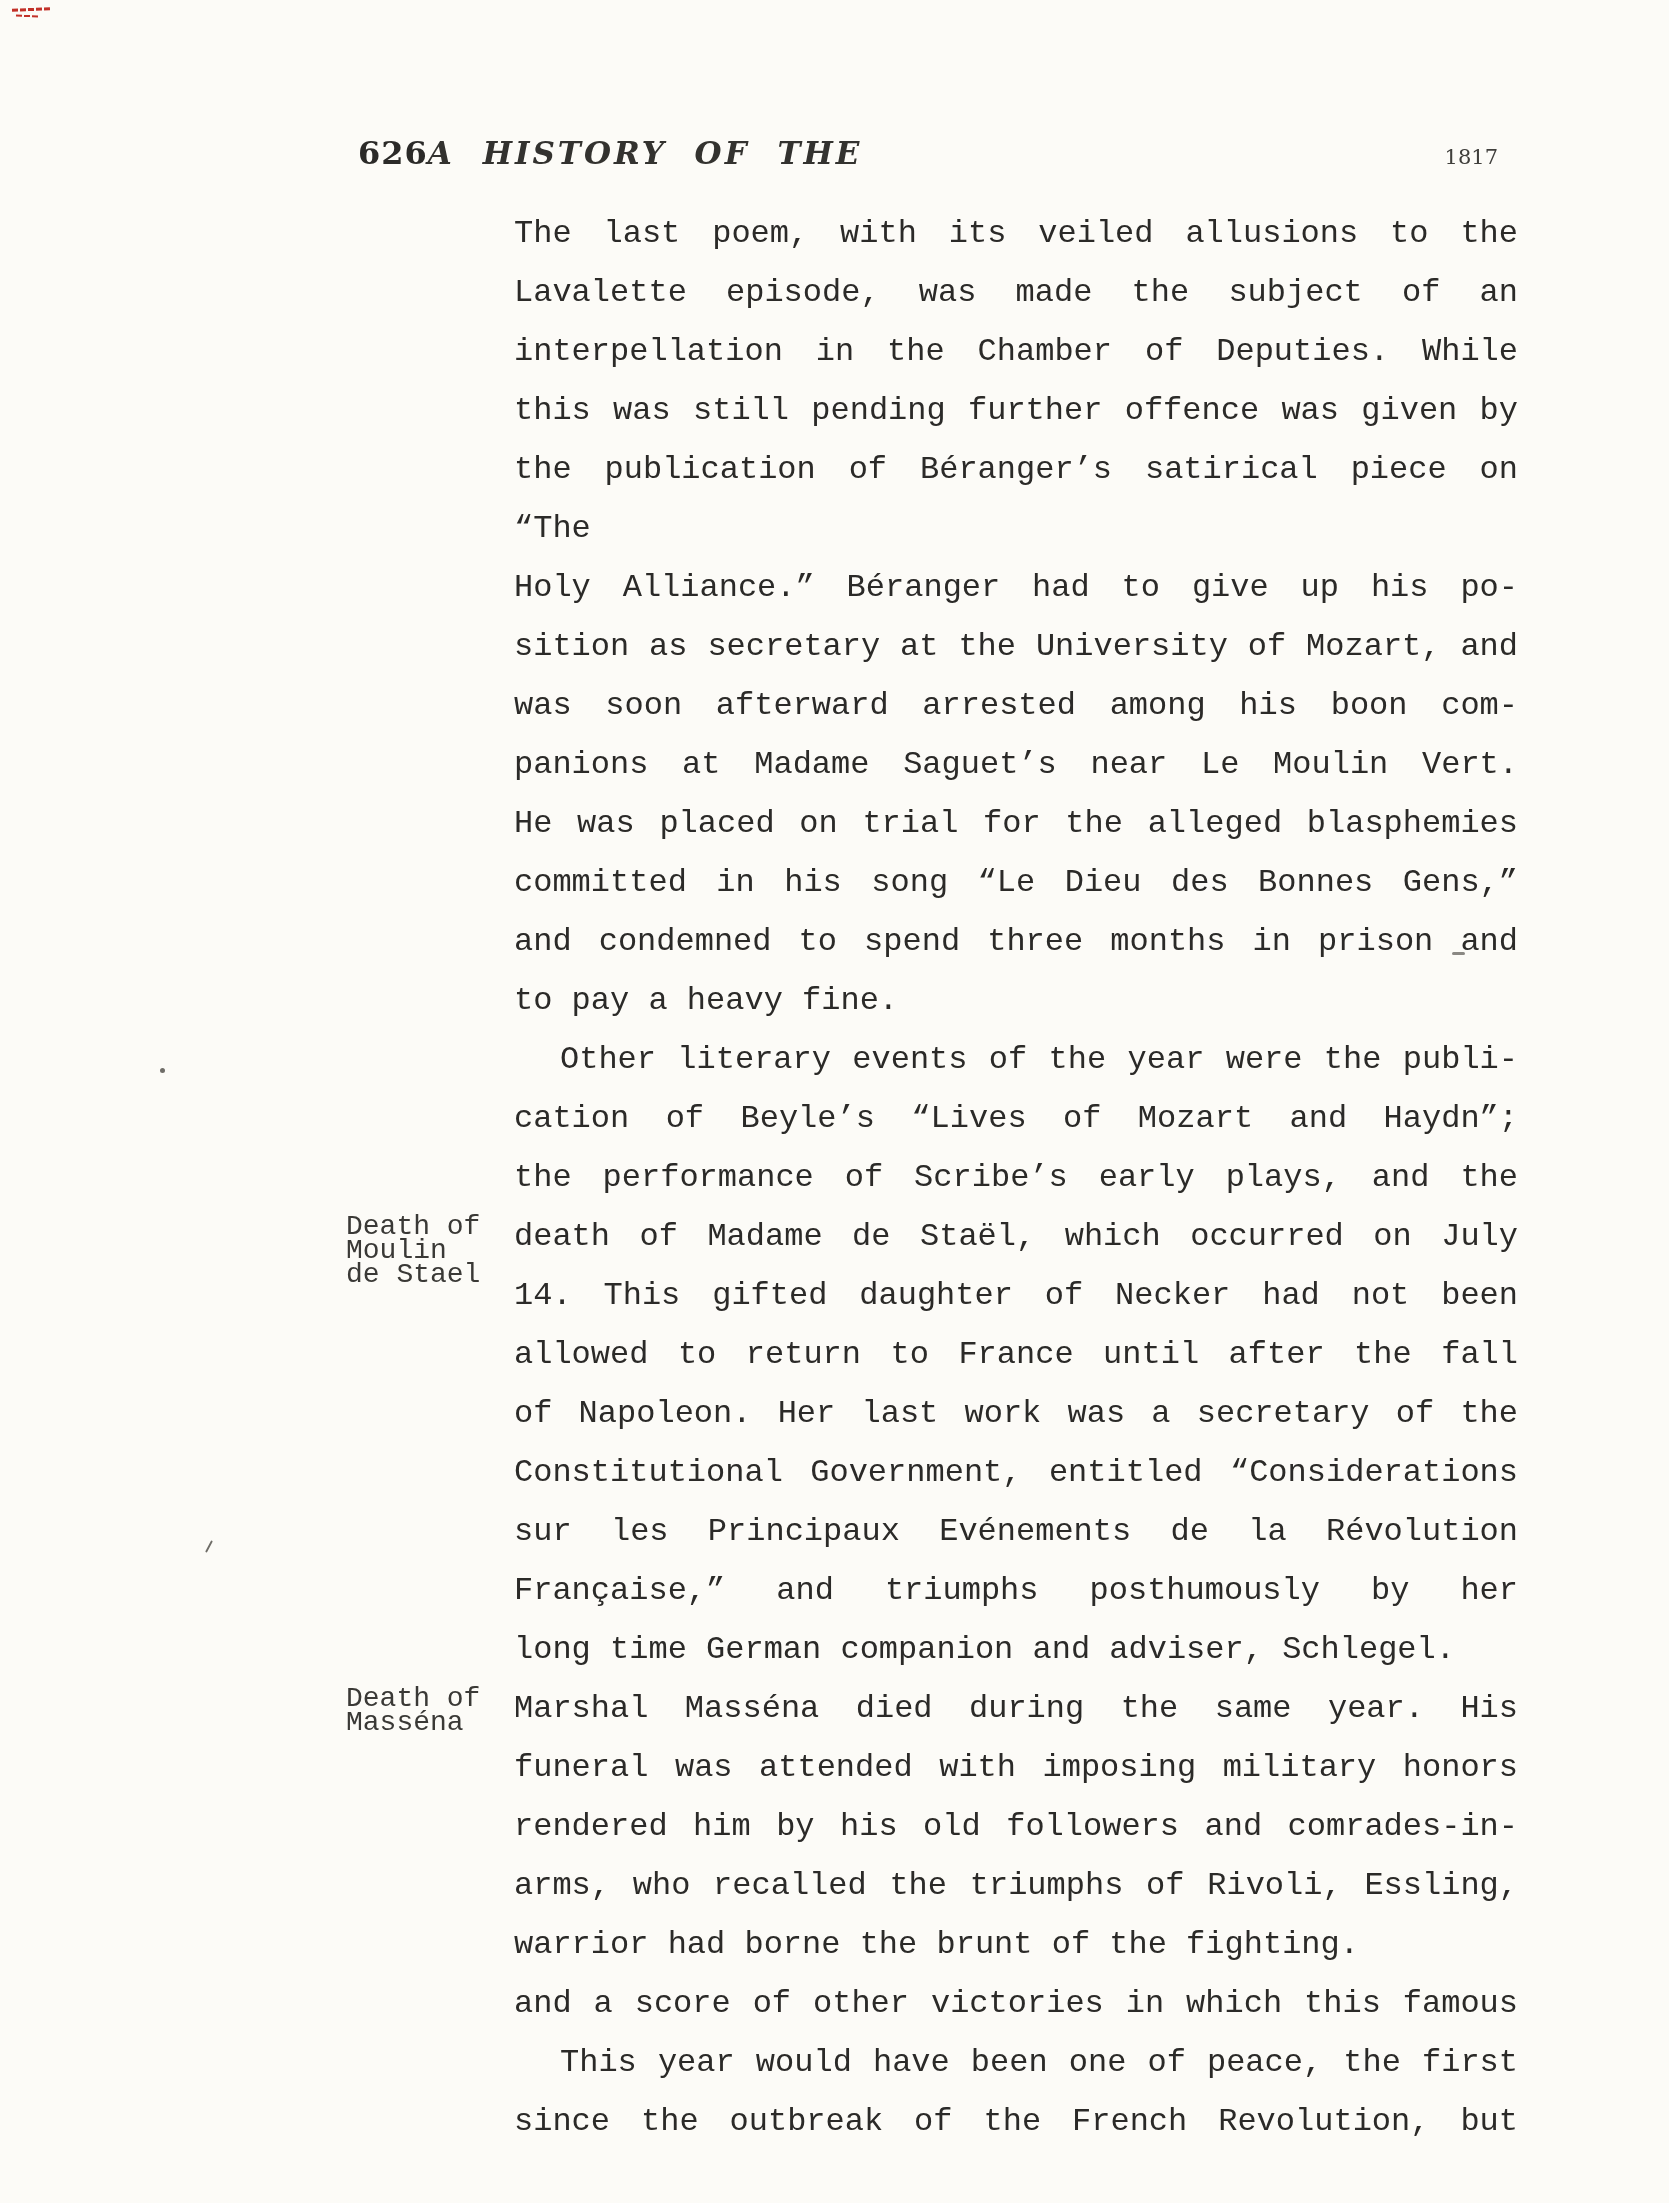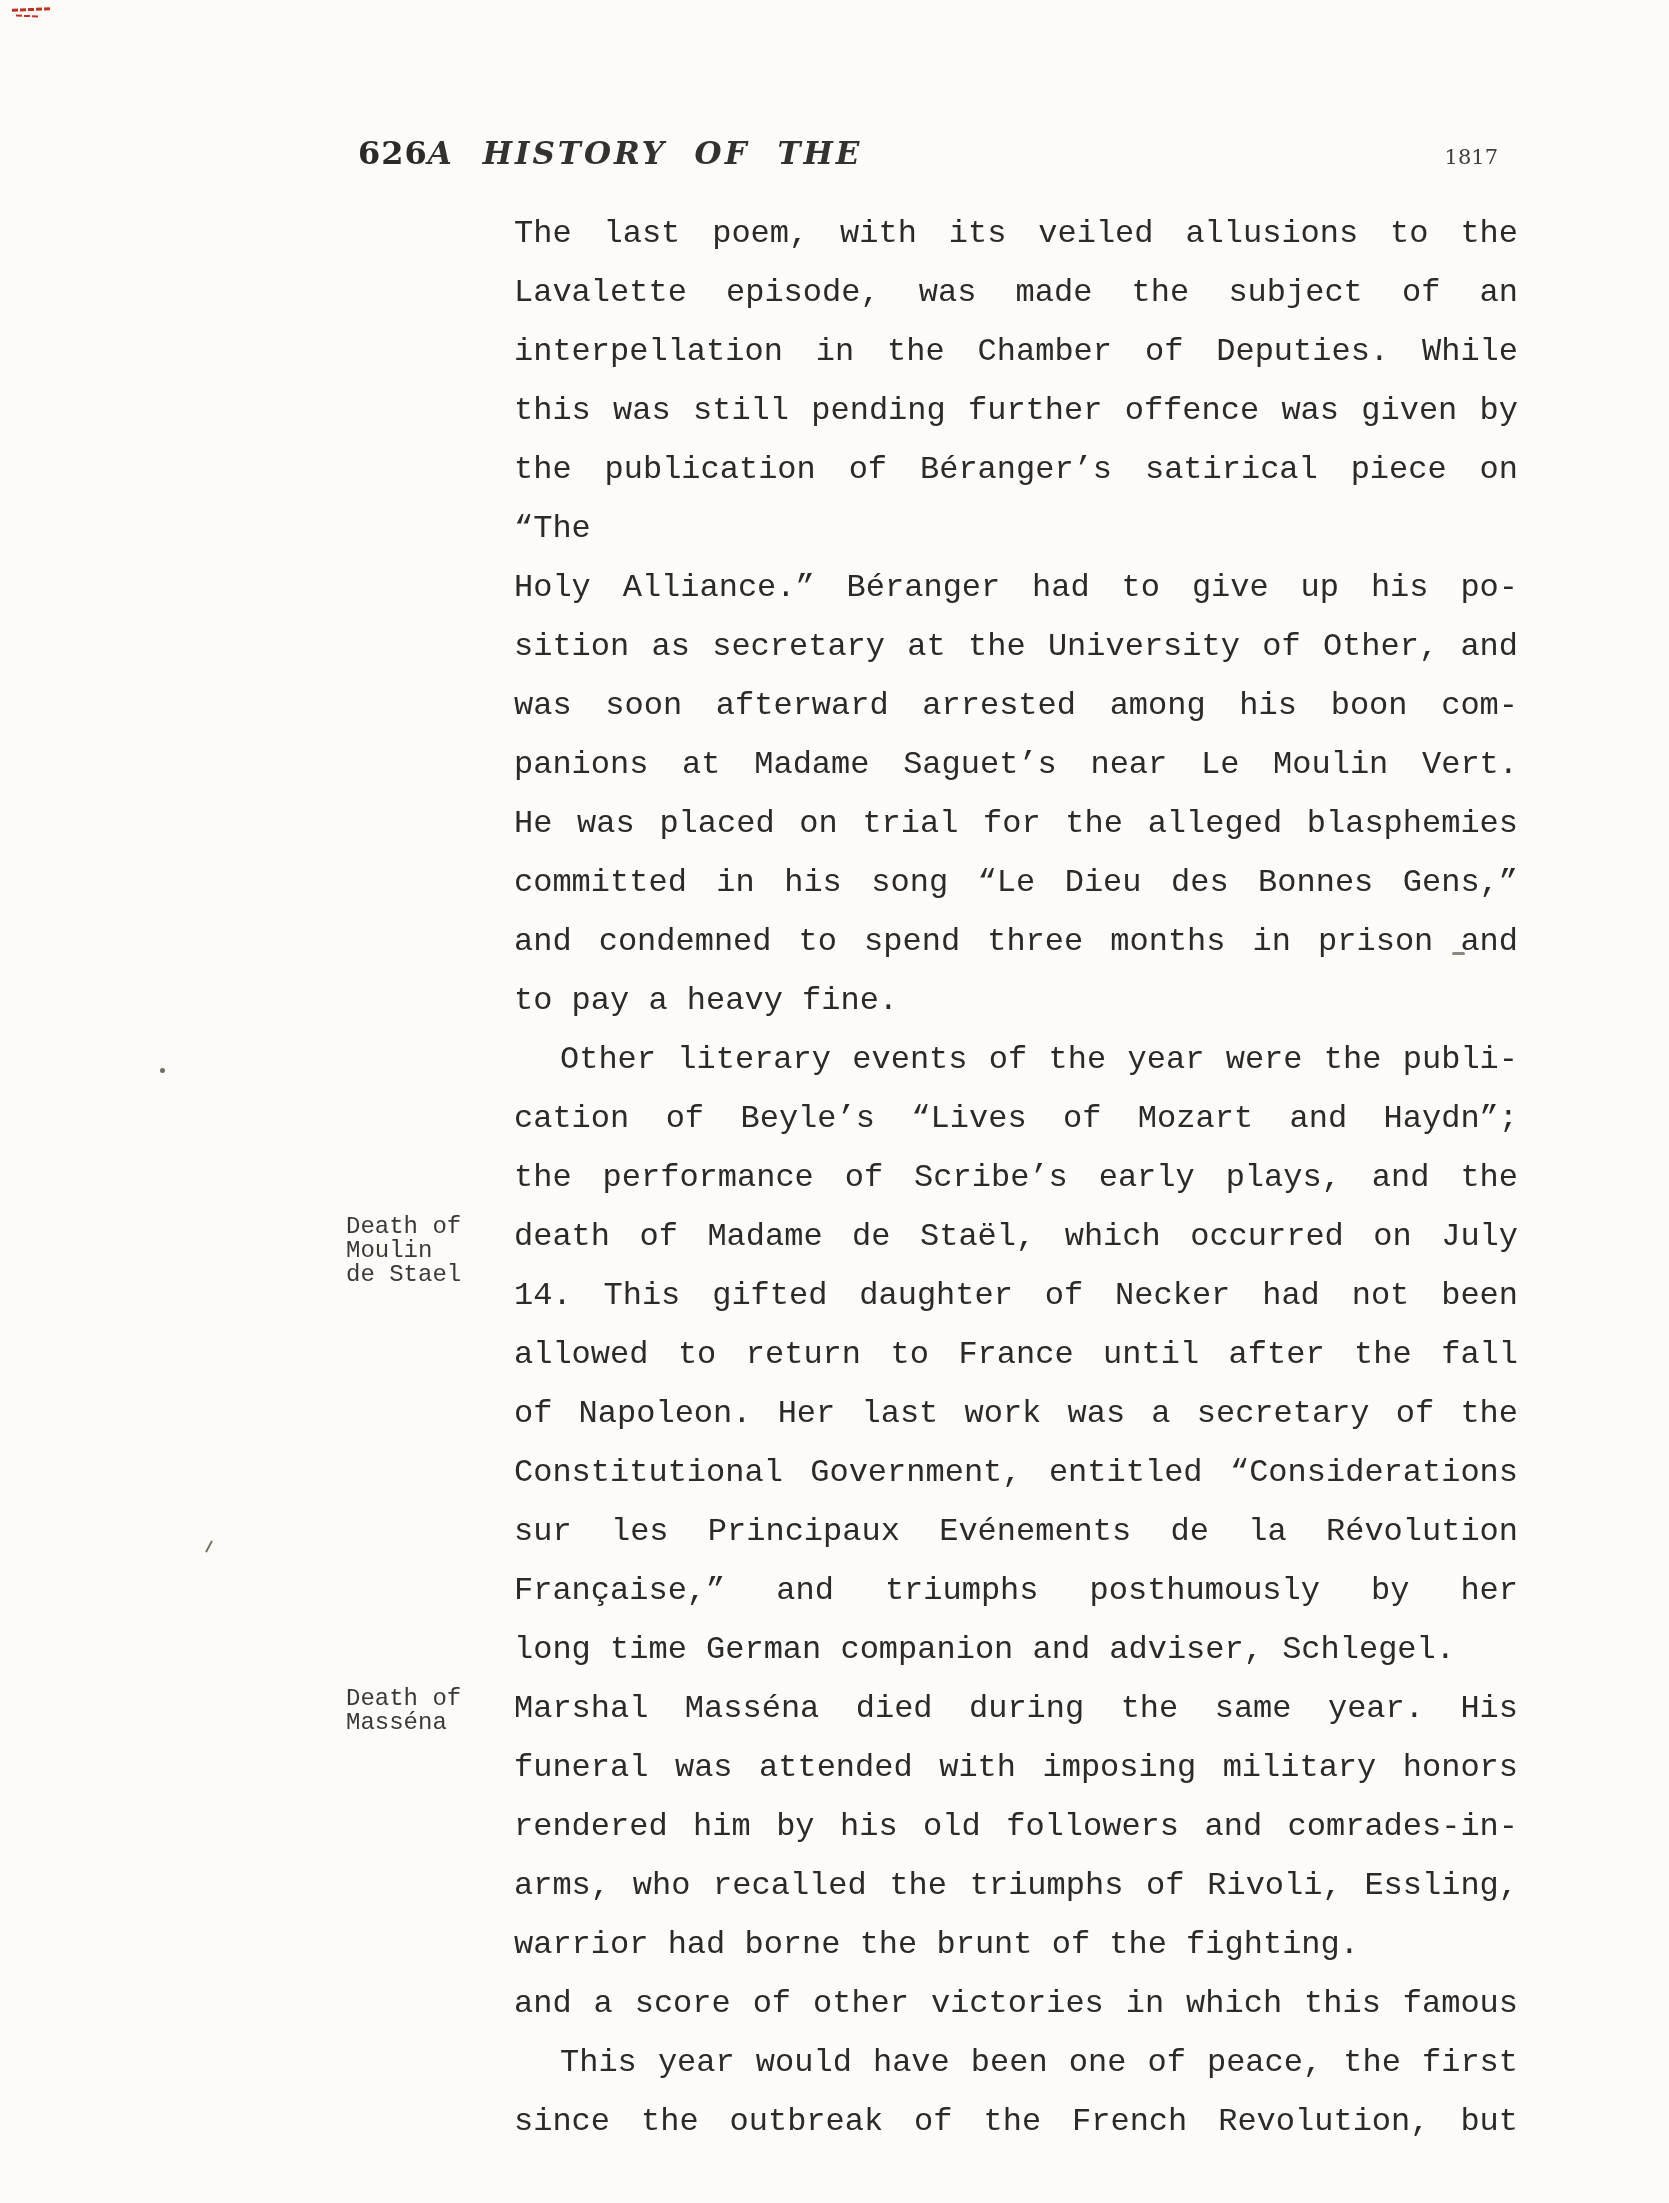--- a/index.html
+++ b/index.html
@@ -61,21 +61,21 @@
     text-align-last: justify;
   }
   .line.last { text-align-last: left; }
   .line.indent { padding-left: 46px; }
 
   
   .margin-note {
     position: absolute;
     left: -168px;
     width: 158px;
-    font-size: 24px;
+    font-size: 28px;
     line-height: 24px;
     color: #3a3936;
     text-align: left;
   }
 
   
   .red-mark {
     position: absolute;
     left: 12px;
     top: 6px;
@@ -122,21 +122,21 @@
   </div>
 
   <div class="text-column">
       <div class="para">
         <div class="line">The last poem, with its veiled allusions to the</div>
         <div class="line">Lavalette episode, was made the subject of an</div>
         <div class="line">interpellation in the Chamber of Deputies.  While</div>
         <div class="line">this was still pending further offence was given by</div>
         <div class="line">the publication of Béranger’s satirical piece on “The</div>
         <div class="line">Holy Alliance.”  Béranger had to give up his po-</div>
-        <div class="line">sition as secretary at the University of Other, and</div>
+        <div class="line">sition as secretary at the University of Mozart, and</div>
         <div class="line">was soon afterward arrested among his boon com-</div>
         <div class="line">panions at Madame Saguet’s near Le Moulin Vert.</div>
         <div class="line">He was placed on trial for the alleged blasphemies</div>
         <div class="line">committed in his song “Le Dieu des Bonnes Gens,”</div>
         <div class="line">and condemned to spend three months in prison and</div>
         <div class="line last">to pay a heavy fine.</div>
       </div>
       <div class="para">
         <div class="line indent">Other literary events of the year were the publi-</div>
         <div class="line">cation of Beyle’s “Lives of Mozart and Haydn”;</div>

